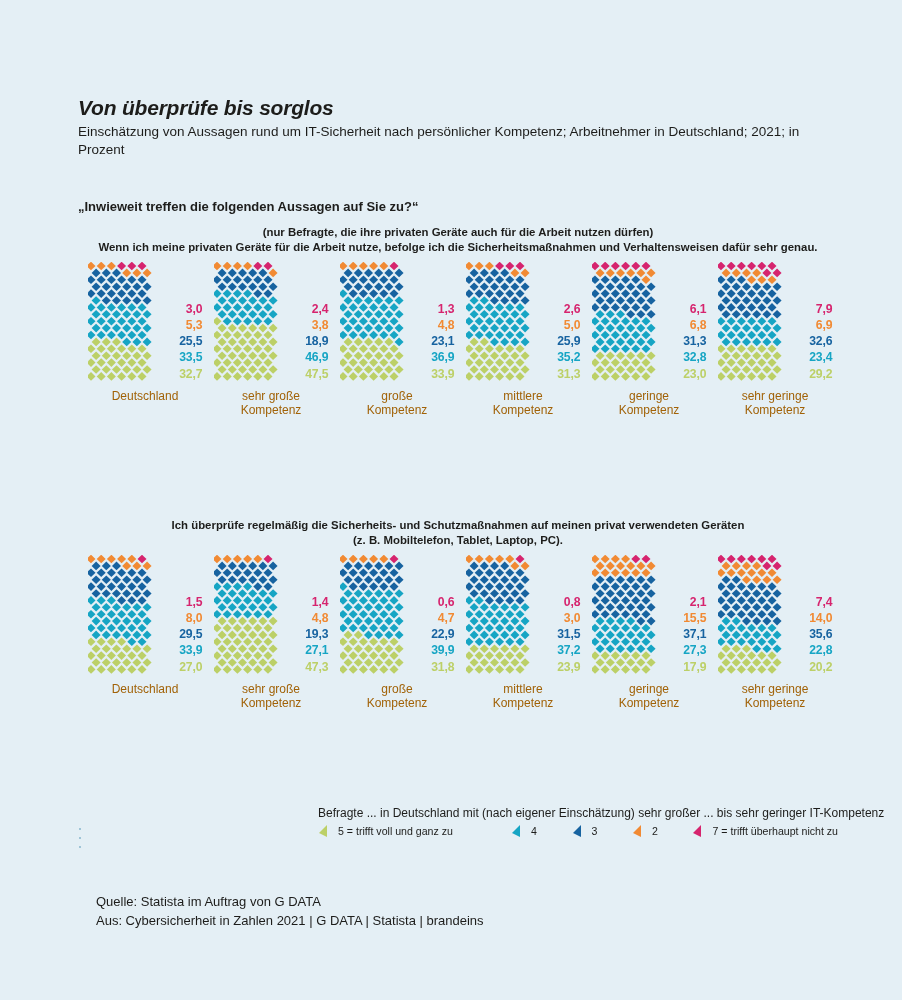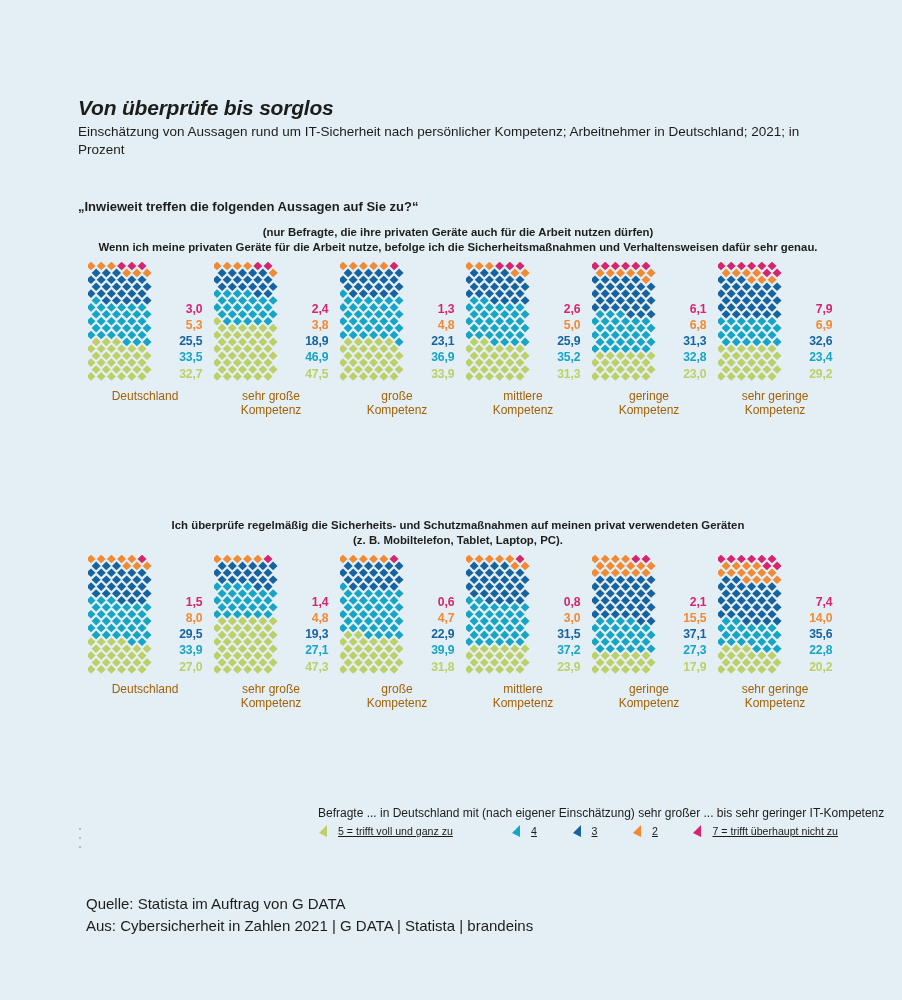--- a/index.html
+++ b/index.html
@@ -46,33 +46,33 @@
   .v4{color:#16a5c4;}
   .v5{color:#bcd067;}
 
   .group-label{
     margin-top:9px;text-align:center;font-size:12px;line-height:1.22;color:#a16207;
   }
 
   
   .legend{position:absolute;left:318px;top:806px;width:520px;}
   .legend-note{font-size:12px;color:#1d1d1b;margin-bottom:4px;white-space:nowrap;}
-  .legend-row{display:flex;align-items:center;text-decoration:underline;}
+  .legend-row{display:flex;align-items:center;}
   .li{display:flex;align-items:center;margin-right:0;}
   .li .wedge{width:14px;height:14px;margin-right:6px;flex:0 0 auto;}
   .li span{font-size:10.6px;color:#1d1d1b;white-space:nowrap;}
   .sp1{width:74px;}
   .sp2{width:44px;}
   .sp3{width:44px;}
   .sp4{width:44px;}
 
   
   .source{
-    position:absolute;left:86px;top:893px;
-    font-size:15px;line-height:1.45;color:#1d1d1b;
+    position:absolute;left:96px;top:893px;
+    font-size:13px;line-height:1.45;color:#1d1d1b;
   }
   .dots{position:absolute;left:79px;width:3px;}
   .dots i{display:block;width:2px;height:2px;background:#9fc4d6;margin-bottom:7px;}
 </style>
 </head>
 <body>
 
 <div class="page">
 
   <div class="hdr">

